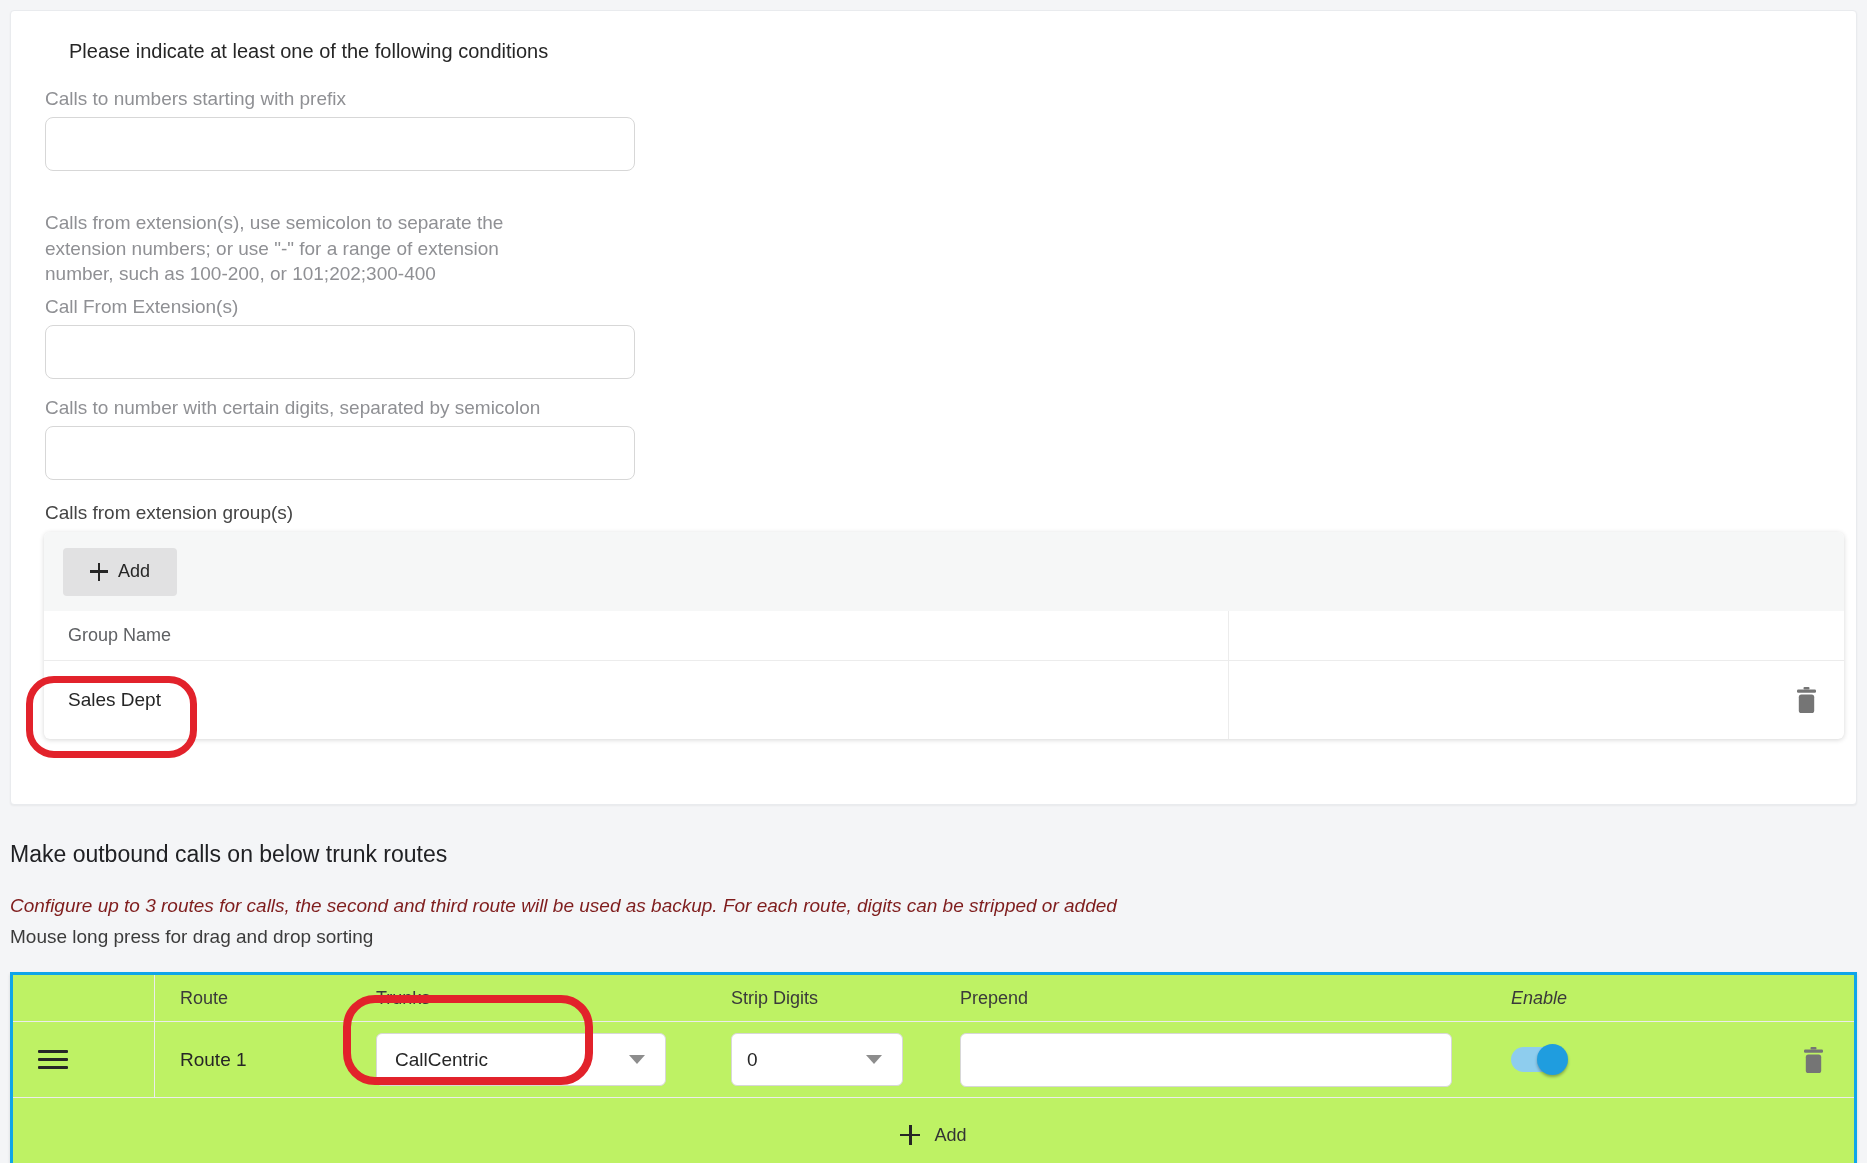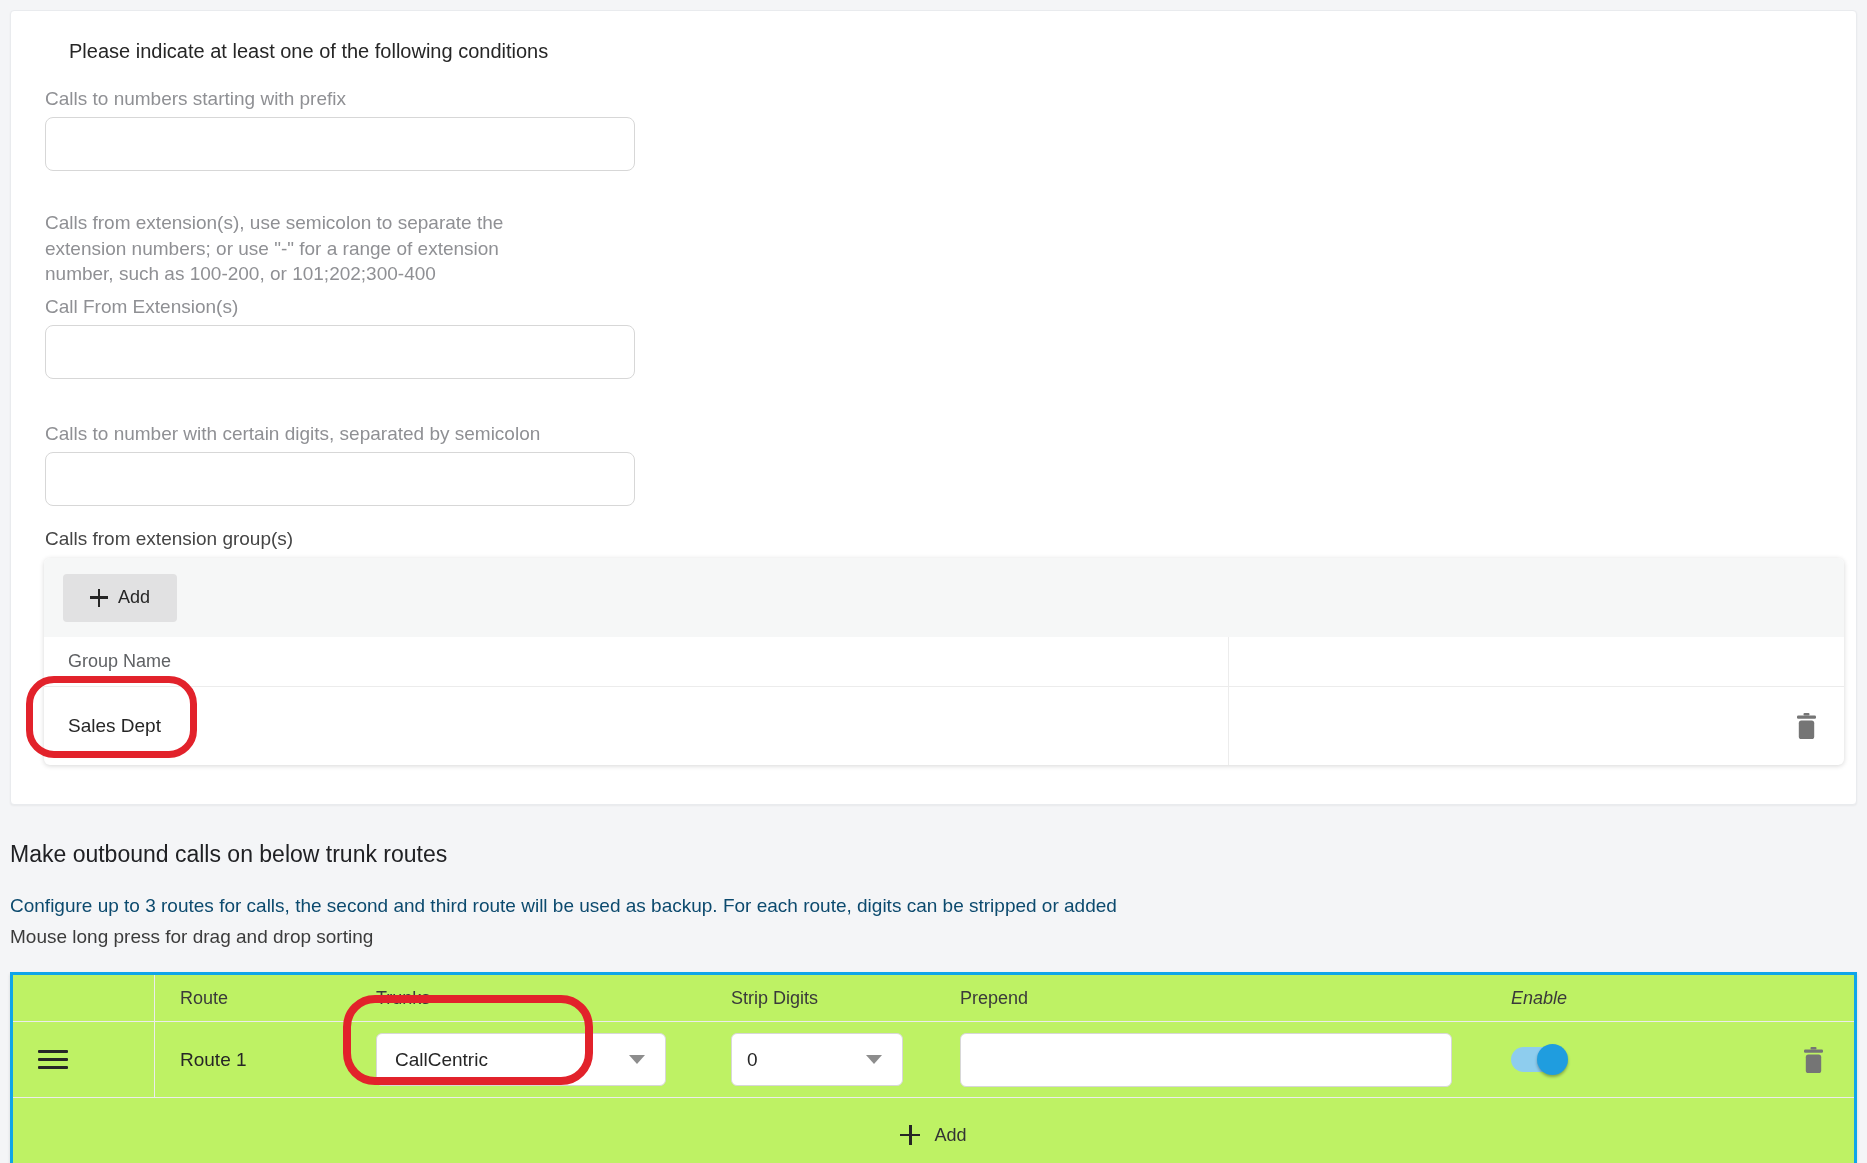--- a/index.html
+++ b/index.html
@@ -32,21 +32,21 @@
     border: 1px solid #d7d7d7;
     border-radius: 8px;
     background: #fff;
     font-size: 19px; color: #262626;
     padding: 0 16px;
     outline: none;
   }
   .help-para { margin-top: 39px; font-size: 19px; color: #8f9094; }
   .help-para div { line-height: 25.5px; }
   .f-label.tight { margin-top: 9px; }
-  .f-label.mid { margin-top: 44px; }
+  .f-label.mid { margin-top: 18px; }
   .f-label.grp { margin-top: 22px; }
 
   
   .grp-panel {
     margin-top: 8px; margin-left: -1px;
     width: 1800px;
     background: #fff;
     border-radius: 6px;
     box-shadow: 0 1px 5px rgba(0,0,0,.16);
     overflow: hidden;
@@ -78,21 +78,21 @@
   .grp-header-row .grp-cell-name { color: #5f6164; font-size: 18px; }
   .grp-data-row .grp-cell-name { color: #262626; }
   .grp-cell-action {
     flex: 1; display: flex; align-items: center; justify-content: flex-end;
     padding-right: 27px;
   }
   .trash-btn { background: none; border: none; cursor: pointer; display: flex; align-items: center; }
 
   
   .s2-heading { position: absolute; left: 10px; top: 841px; font-size: 23px; color: #202124; }
-  .s2-desc1   { position: absolute; left: 10px; top: 895px; font-size: 19px; color: #0c4a6e; }
+  .s2-desc1   { position: absolute; left: 10px; top: 895px; font-size: 19px; color: #7f1d1d; font-style: italic; }
   .s2-desc2   { position: absolute; left: 10px; top: 926px; font-size: 19px; color: #3b3b3b; }
 
   
   .rt-table {
     position: absolute; left: 10px; top: 972px;
     width: 1847px; height: 200px;
     background: #bef264;
     border: 3px solid #0ea5e9;
     box-shadow: 0 2px 3px rgba(0,0,0,.12);
   }

